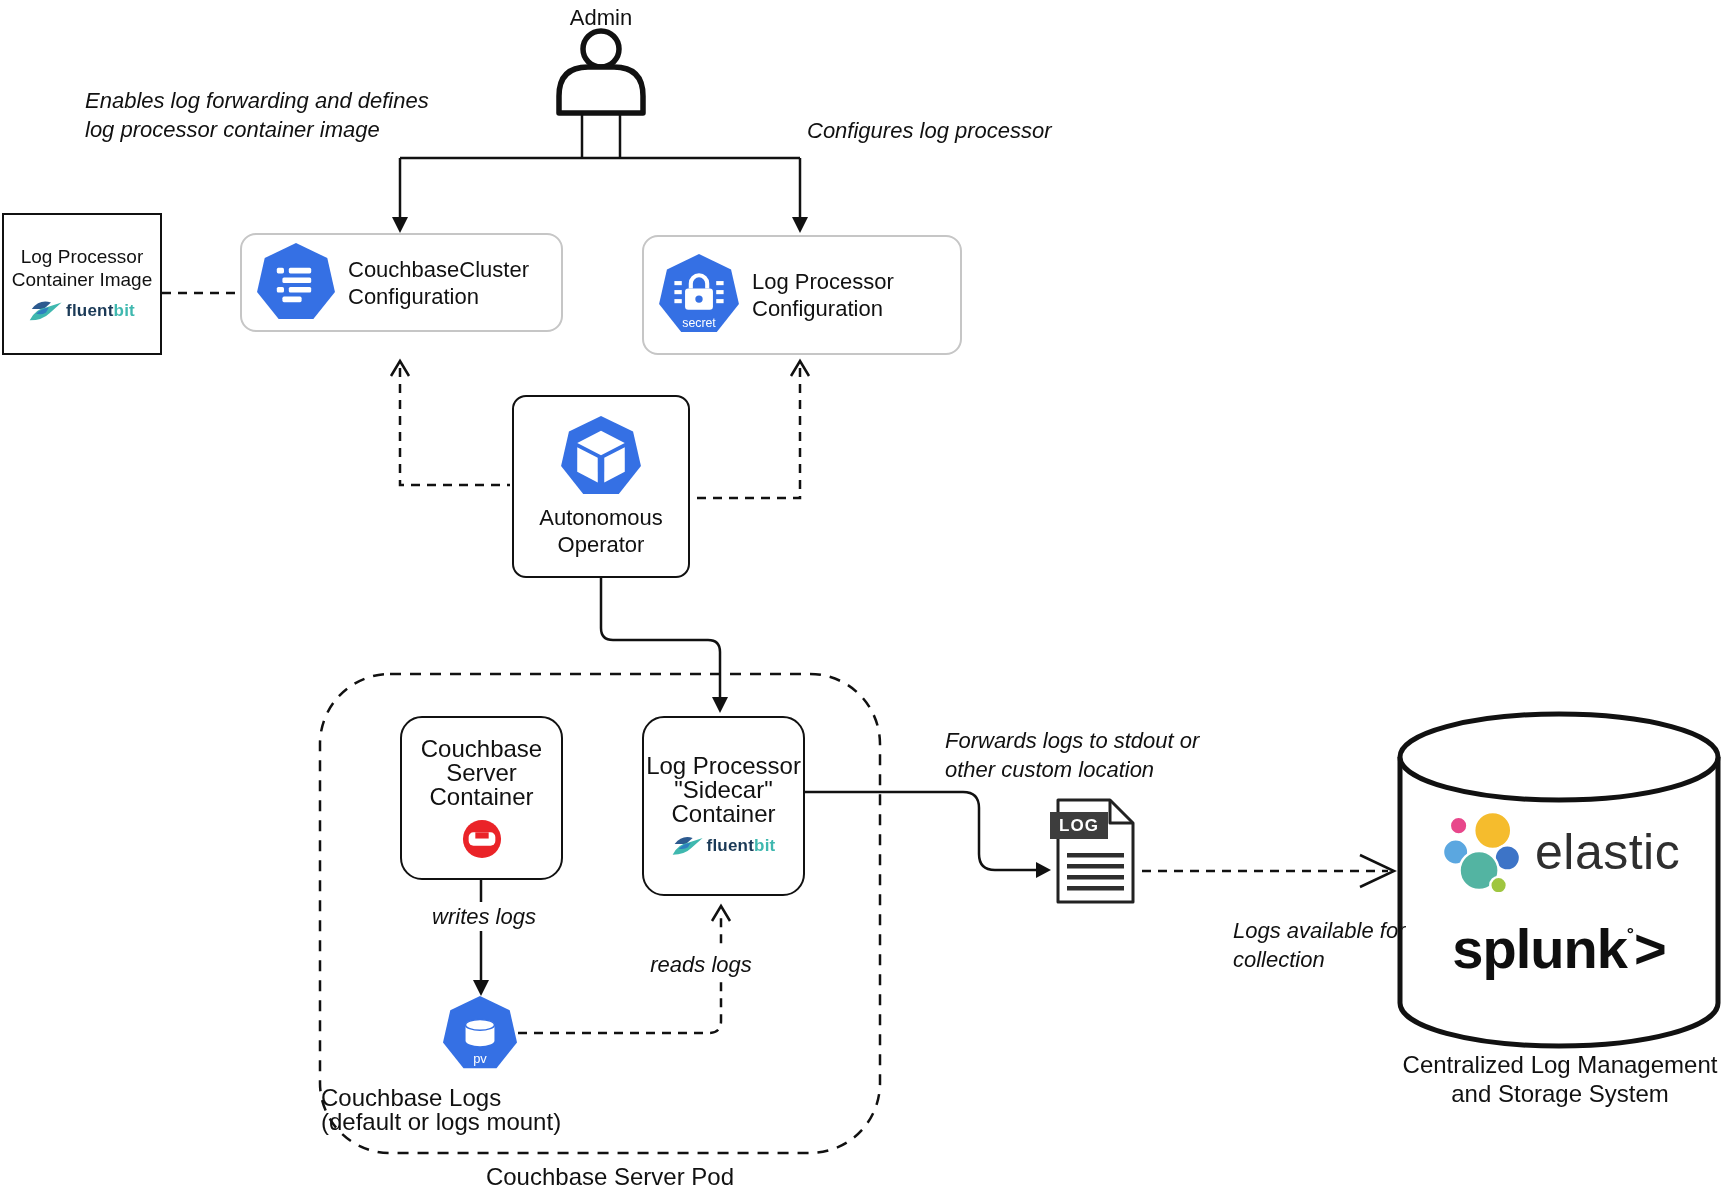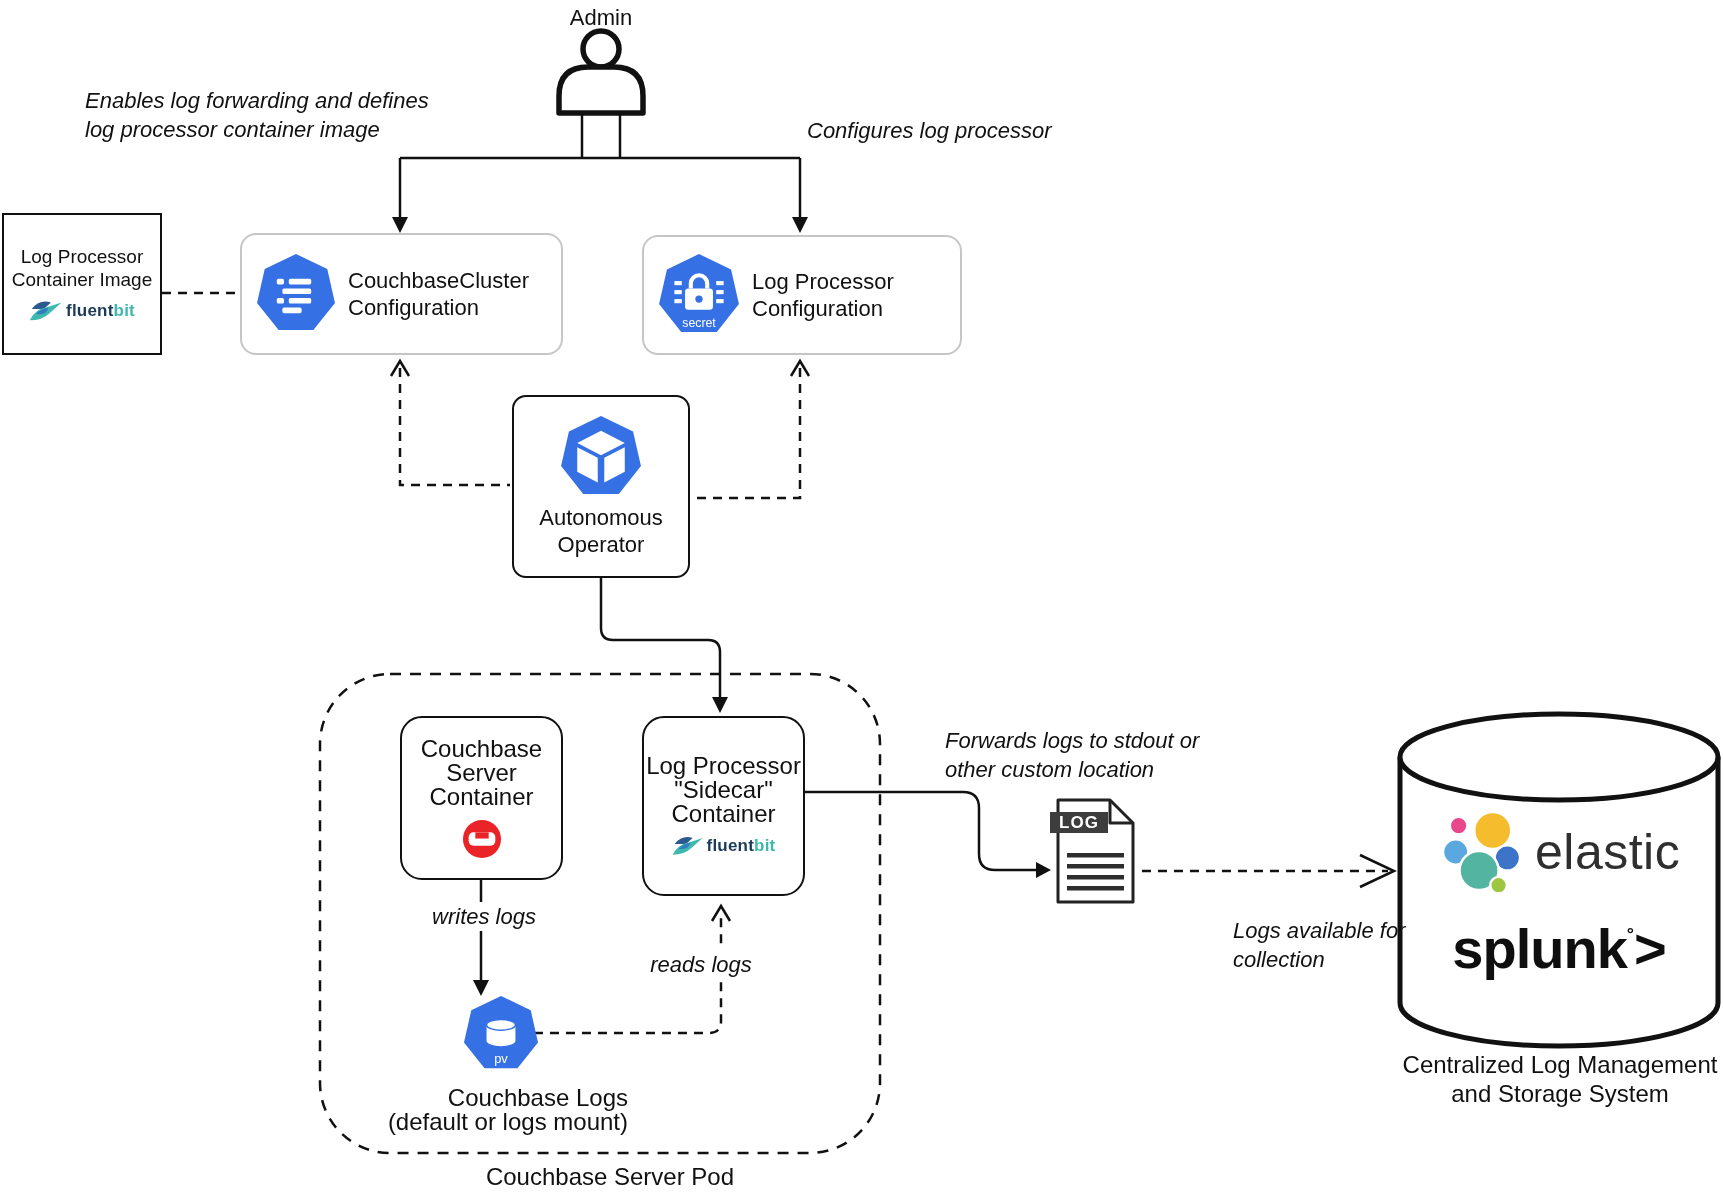--- a/index.html
+++ b/index.html
@@ -109,21 +109,21 @@
     <div style="display:flex;align-items:center;gap:3px;">
       <svg width="34" height="26" viewBox="0 0 48 36">
         <path d="M4,15 Q15,1 31,6 L21,15 Z" fill="#2c5a8f"></path>
         <path d="M1,31 Q9,15 24,13 L46,6 L29,21 Q19,31 1,31 Z" fill="#3fb8af"></path>
         <path d="M10,22 Q18,14 28,13 L24,20 Q18,24 10,22 Z" fill="#2f7fc0"></path>
       </svg>
       <span class="wordmark"><span class="fluent">fluent</span><span class="bit">bit</span></span>
     </div>
   </div>
 
-  <div class="node graybox" style="left:240px;top:233px;width:323px;height:122px;">
+  <div class="node graybox" style="left:240px;top:233px;width:323px;height:99px;">
     <svg width="80" height="80" viewBox="0 0 100 100">
       <polygon points="50,0 10.9,18.8 1.3,61.1 28.3,95 71.7,95 98.7,61.1 89.1,18.8" fill="#3570e4"></polygon>
       <rect x="26" y="31" width="9" height="7" rx="2" fill="#fff"></rect>
       <rect x="41" y="31" width="28" height="7" rx="2" fill="#fff"></rect>
       <rect x="33" y="43" width="36" height="7" rx="2" fill="#fff"></rect>
       <rect x="26" y="55" width="9" height="7" rx="2" fill="#fff"></rect>
       <rect x="41" y="55" width="28" height="7" rx="2" fill="#fff"></rect>
       <rect x="33" y="67" width="24" height="7" rx="2" fill="#fff"></rect>
     </svg>
     <div class="lbl22 ml">CouchbaseCluster
@@ -179,37 +179,37 @@
         <path d="M1,31 Q9,15 24,13 L46,6 L29,21 Q19,31 1,31 Z" fill="#3fb8af"></path>
         <path d="M10,22 Q18,14 28,13 L24,20 Q18,24 10,22 Z" fill="#2f7fc0"></path>
       </svg>
       <span class="wordmark"><span class="fluent">fluent</span><span class="bit">bit</span></span>
     </div>
   </div>
 
   <div class="node ann" style="left:414px;top:902px;width:140px;text-align:center;background:#fff;">writes logs</div>
   <div class="node ann" style="left:632px;top:950px;width:138px;text-align:center;background:#fff;">reads logs</div>
 
-  <div class="node" style="left:463px;top:996px;">
+  <div class="node" style="left:442px;top:996px;">
     <svg width="76" height="76" viewBox="0 0 100 100">
       <polygon points="50,0 10.9,18.8 1.3,61.1 28.3,95 71.7,95 98.7,61.1 89.1,18.8" fill="#3570e4"></polygon>
       <path d="M31,38 a19,7 0 0 1 38,0 v21 a19,7 0 0 1 -38,0 z" fill="#fff"></path>
       <ellipse cx="50" cy="38" rx="19" ry="7" fill="#fff" stroke="#3570e4" stroke-width="2"></ellipse>
       <text x="50" y="88" text-anchor="middle" font-size="17" fill="#fff">pv</text>
     </svg>
   </div>
-  <div class="node lbl20 ml" style="left:328px;top:1086px;width:300px;text-align:right;">Couchbase Logs
+  <div class="node lbl20 ml" style="left:321px;top:1086px;width:300px;text-align:left;">Couchbase Logs
 (default or logs mount)</div>
 
   <div class="node lbl24" style="left:460px;top:1162px;width:300px;text-align:center;">Couchbase Server Pod</div>
 
   <div class="node ann ml" style="left:945px;top:690px;margin-top:36px;">Forwards logs to stdout or
 other custom location</div>
 
-  <div class="node logbadge" style="left:1050px;top:812px;width:58px;height:21px;">LOG</div>
+  <div class="node logbadge" style="left:1050px;top:812px;width:58px;height:27px;">LOG</div>
 
   <div class="node ann ml" style="left:1185px;top:916px;margin-left:48px;">Logs available for
 collection</div>
 
   <div class="node" style="left:1443px;top:812px;display:flex;align-items:center;gap:14px;">
     <svg width="78" height="80" viewBox="0 0 80 80">
       <circle cx="16" cy="13" r="9" fill="#e8478b" stroke="#fff" stroke-width="2.5"></circle>
       <circle cx="51" cy="18" r="19" fill="#f5bc2d" stroke="#fff" stroke-width="2.5"></circle>
       <circle cx="13" cy="40" r="13" fill="#5ba7e0" stroke="#fff" stroke-width="2.5"></circle>
       <circle cx="66" cy="46" r="13" fill="#3d74c7" stroke="#fff" stroke-width="2.5"></circle>

